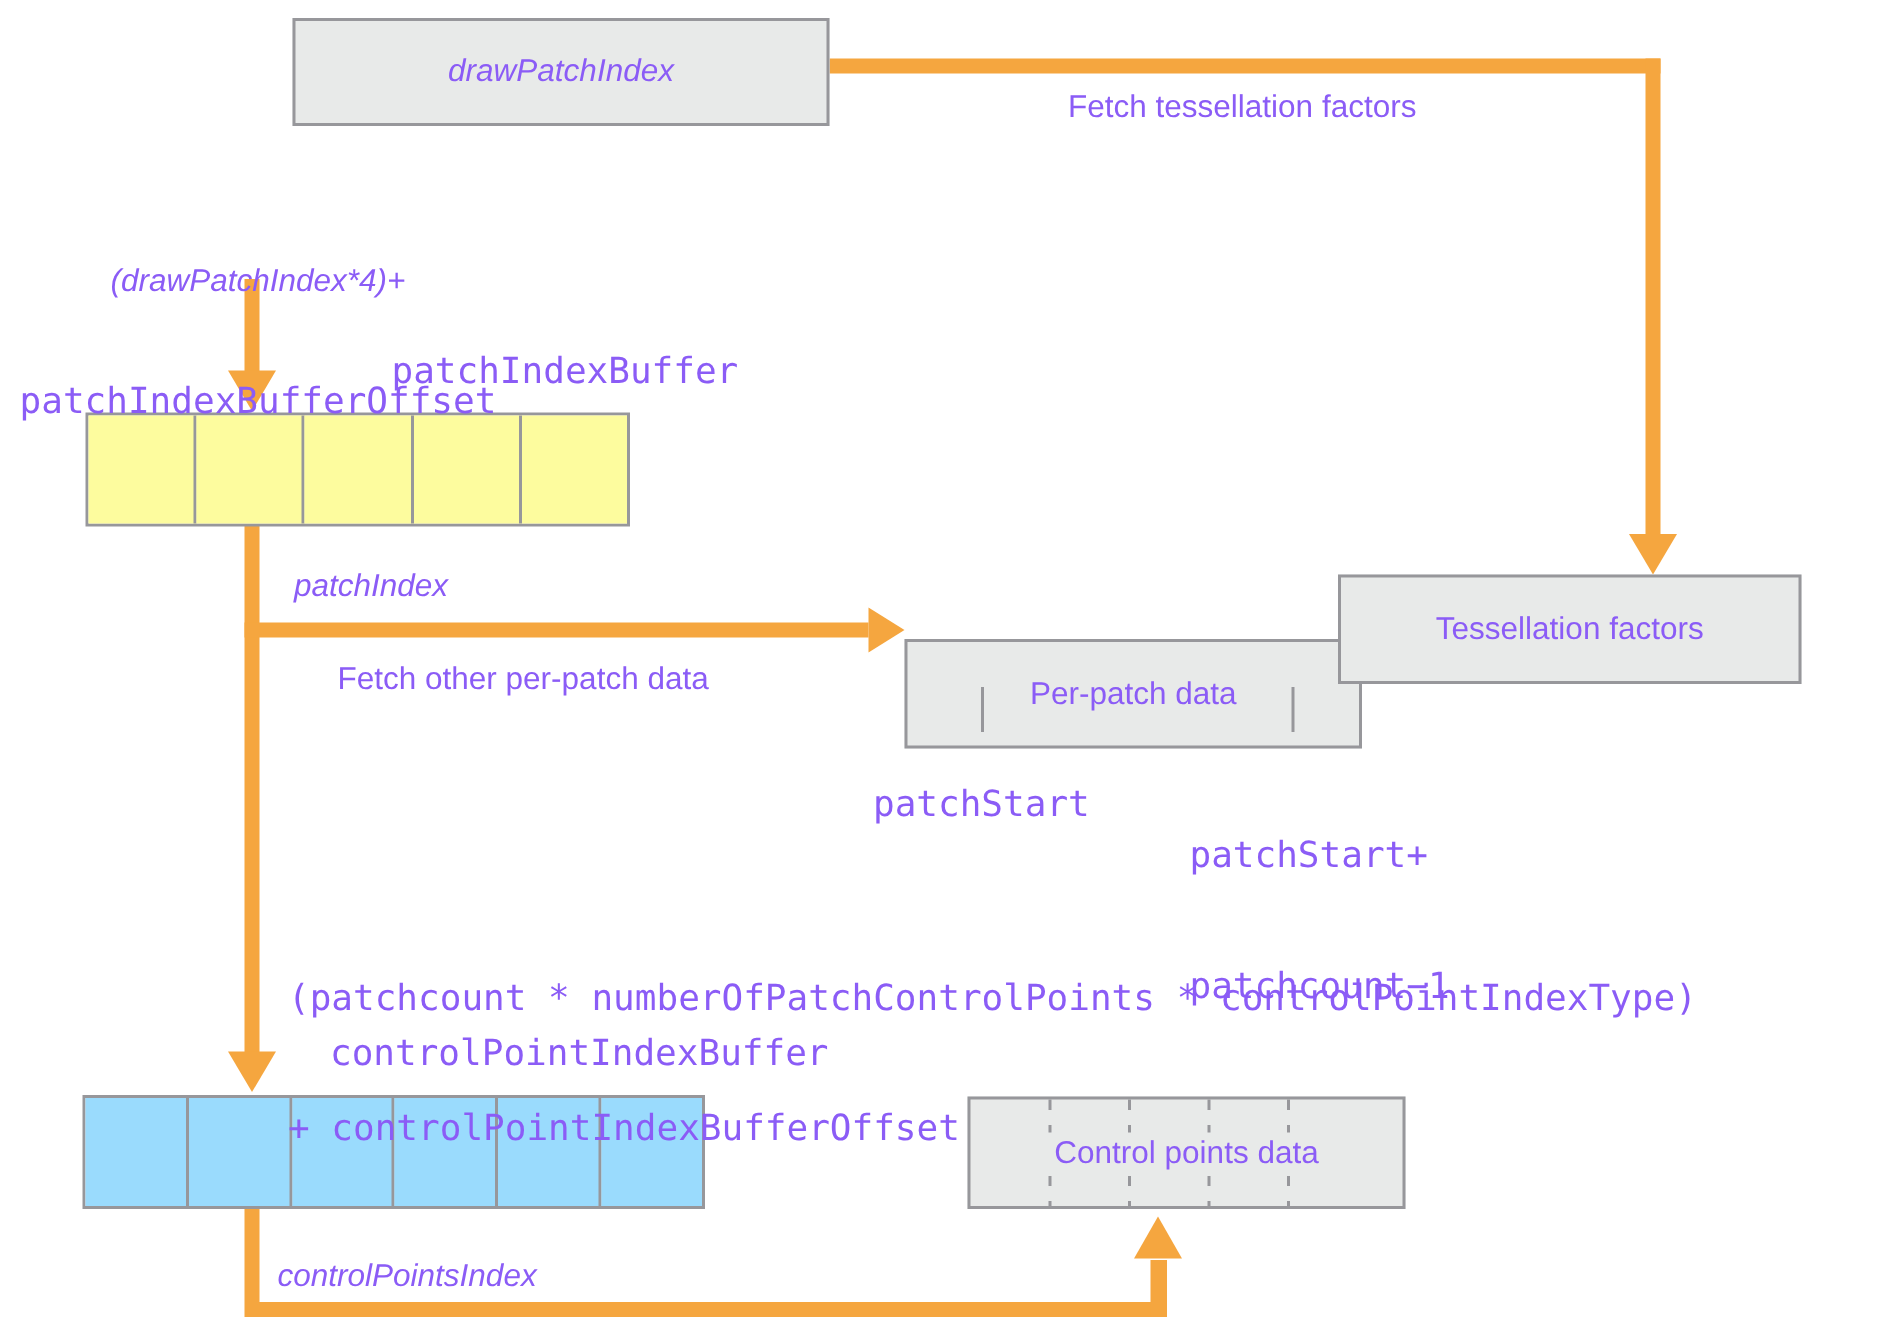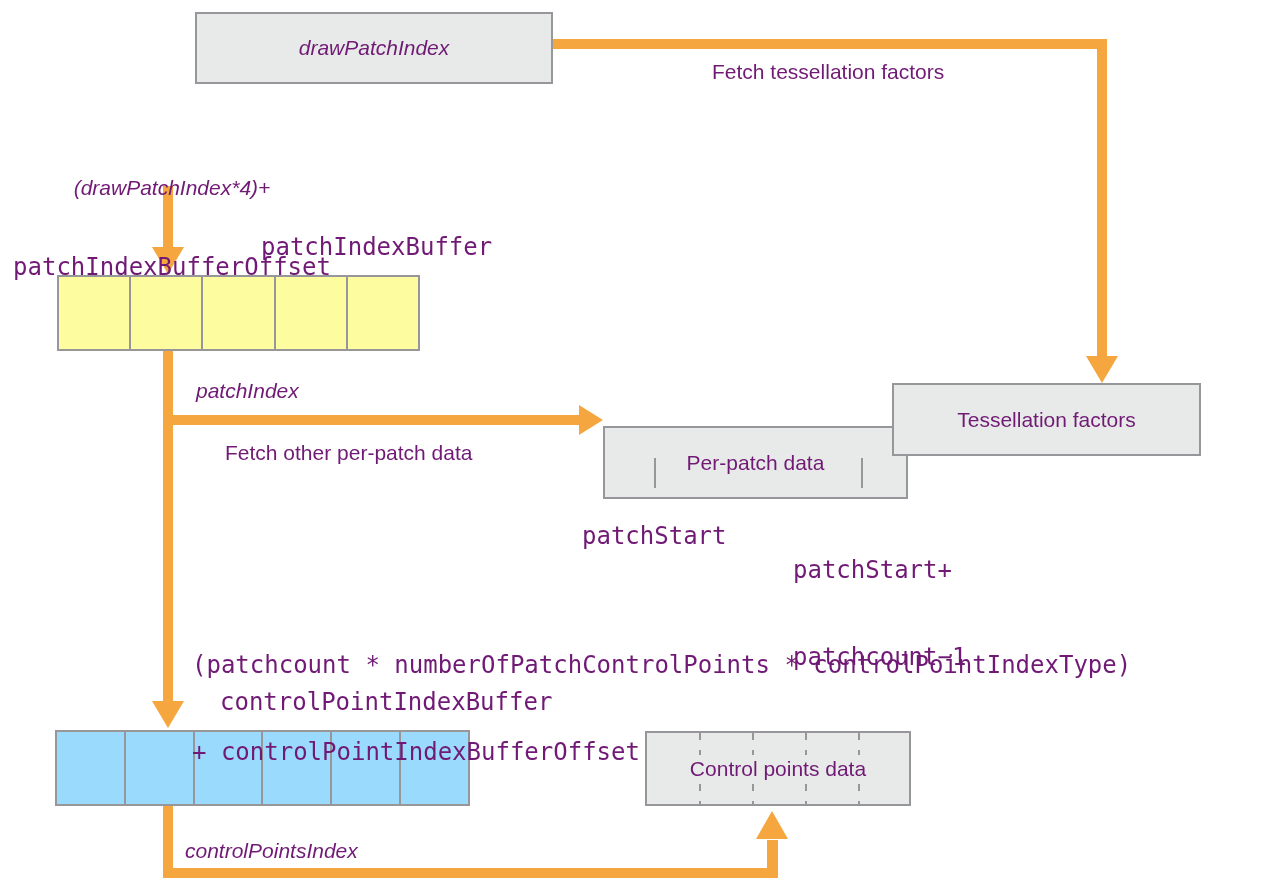--- a/index.html
+++ b/index.html
@@ -1,18 +1,18 @@
 <!DOCTYPE html>
 <html style="--arrow: #F5A63F; --box-fill: #E8EAE9; --border: #97979B; --yellow: #FDFC9E; --blue: #9ADBFD;"><head>
 <meta charset="utf-8">
 <style>
   html,body{margin:0;padding:0;background:#fff;}
   #canvas{
     position:relative;width:1266px;height:895px;background:#fff;overflow:hidden;
-    font-family:"Liberation Sans",sans-serif;color:#701a75;
+    font-family:"Liberation Sans",sans-serif;color:#8b5cf6;
   }
   
   .seg{position:absolute;background:var(--arrow);}
   .head{position:absolute;width:0;height:0;}
   .head.down{border-left:16px solid transparent;border-right:16px solid transparent;border-top:27px solid var(--arrow);}
   .head.right{border-top:15px solid transparent;border-bottom:15px solid transparent;border-left:24px solid var(--arrow);}
   .head.up{border-left:16px solid transparent;border-right:16px solid transparent;border-bottom:28px solid var(--arrow);}
   
   .gbox{
     position:absolute;background:var(--box-fill);border:2px solid var(--border);
@@ -65,21 +65,21 @@
   </div>
 
   <div class="gbox" style="left:603px;top:385px;width:305px;height:73px;margin-top:41px;">
     <span>Per-patch data</span>
   </div>
 
   <div class="gbox" style="left:892px;top:383px;width:309px;height:73px;">
     <span>Tessellation factors</span>
   </div>
 
-  <div class="gbox" style="left:645px;top:731px;width:266px;height:75px;">
+  <div class="gbox" style="left:645px;top:731px;width:292px;height:75px;">
     <div class="dash-div" style="left:52px;"></div>
     <div class="dash-div" style="left:105px;"></div>
     <div class="dash-div" style="left:158px;"></div>
     <div class="dash-div" style="left:211px;"></div>
     <span class="cpd-label">Control points data</span>
   </div>
 
   <div class="tick" style="left:654px;top:458px;"></div>
   <div class="tick" style="left:861px;top:458px;"></div>
 

